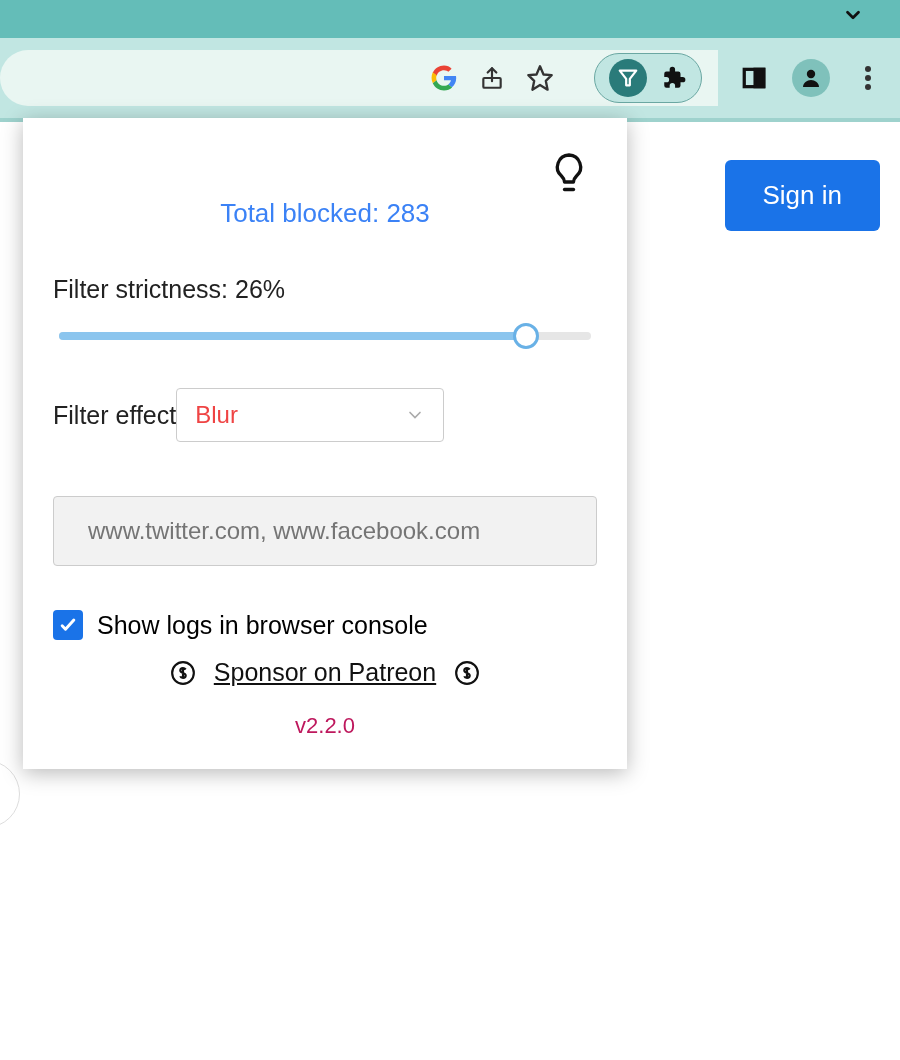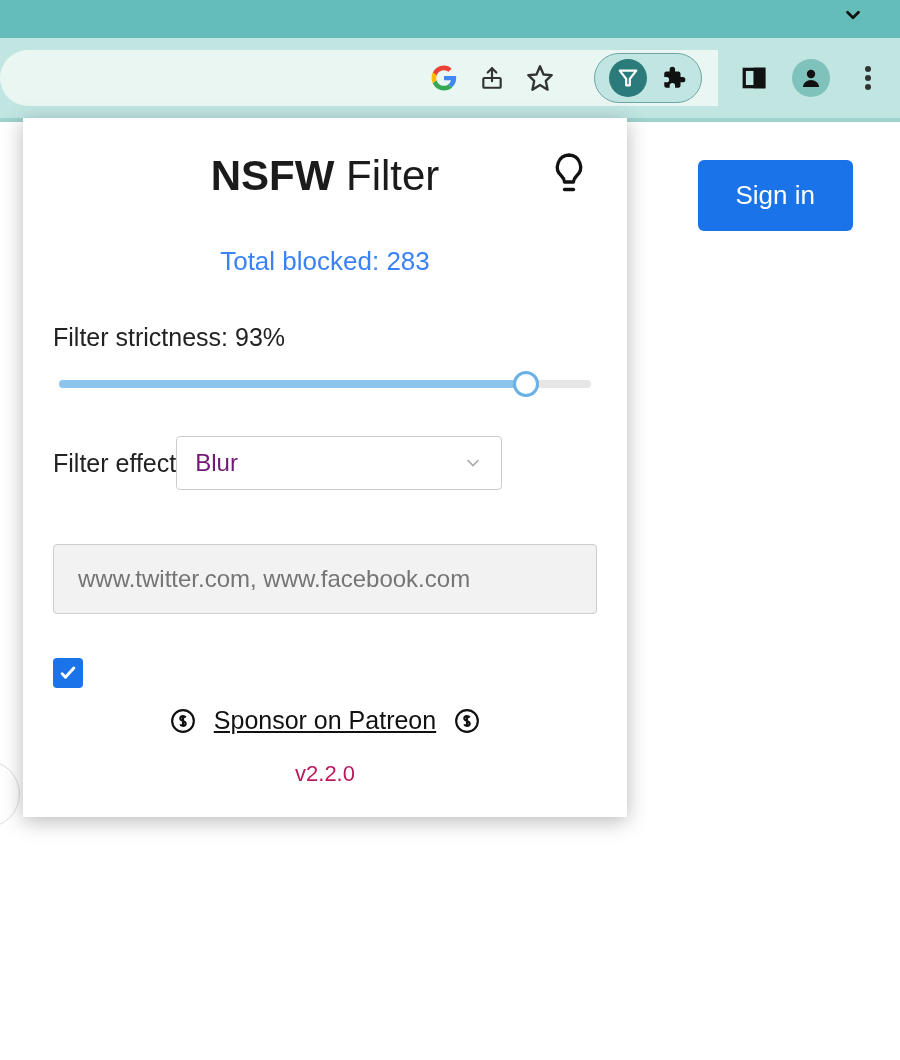--- a/index.html
+++ b/index.html
@@ -84,21 +84,21 @@
     height: 38px;
     border-radius: 50%;
     background: #7fc1bb;
     display: flex;
     align-items: center;
     justify-content: center;
   }
 
   .sign-in-btn {
     position: absolute;
-    right: 47px;
+    right: 20px;
     top: 160px;
     background: #1a73e8;
     color: #fff;
     border: none;
     padding: 20px 38px;
     font-size: 26px;
     border-radius: 6px;
     font-weight: 500;
     cursor: pointer;
   }
@@ -176,37 +176,37 @@
     display: flex;
     align-items: center;
     justify-content: flex-start;
     margin-top: 40px;
   }
   .select-box {
     border: 1px solid #ccc;
     border-radius: 4px;
     padding: 12px 18px;
     font-size: 24px;
-    width: 326px;
+    width: 268px;
     display: flex;
     align-items: center;
     justify-content: space-between;
-    color: #701a75;
+    color: #ef4444;
   }
   .chev {
     color: #999;
     font-size: 18px;
   }
 
   .whitelist-input {
     margin-top: 18px;
     border: 1px solid #ccc;
     border-radius: 4px;
     background: #f2f2f2;
-    padding: 20px 24px;
+    padding: 20px 34px;
     font-size: 24px;
     color: #999;
     width: 100%;
   }
 
   .check-row {
     display: flex;
     align-items: center;
     gap: 14px;
     margin-top: 44px;
@@ -319,38 +319,35 @@
 </div>
 
 <div style="height:4px;background:#9ed2cd;"></div>
 
 <button class="sign-in-btn">Sign in</button>
 
 <div class="bubble-edge"></div>
 
 <div class="popup">
   <div class="popup-header">
-    <div class="popup-title">
-      <b>NSFW</b><span> Filter</span>
-    </div>
     <span class="bulb-icon">
       <svg width="36" height="45" viewBox="0 0 24 30" fill="none" stroke="#111" stroke-width="2.2" stroke-linecap="round" stroke-linejoin="round">
         <path d="M9 25h6"></path>
         <path d="M12 2a8 8 0 0 0-5 14c1 1 2 2 2 4h6c0-2 1-3 2-4a8 8 0 0 0-5-14z"></path>
       </svg>
     </span>
   </div>
 
   <div class="total-blocked">
     <span>Total blocked: </span><span>283</span>
   </div>
 
   <div class="section">
     <div class="label">
-      <span>Filter strictness: </span><span>93%</span>
+      <span>Filter strictness: </span><span>26%</span>
     </div>
     <div class="slider-wrap">
       <div class="slider">
         <div class="slider-track"></div>
         <div class="slider-fill" id="slider-fill" style="width: calc(87% - 6px);"></div>
         <div class="slider-thumb" id="slider-thumb" style="left: 87%;"></div>
       </div>
     </div>
   </div>
 
@@ -370,20 +367,21 @@
   <div style="margin-top:36px;">
     <input class="whitelist-input" placeholder="www.twitter.com, www.facebook.com" style="">
   </div>
 
   <div class="check-row">
     <span class="checkbox">
       <svg width="20" height="20" viewBox="0 0 24 24">
           <path d="M5 13l4 4 10-11" fill="none" stroke="#fff" stroke-width="3.5" stroke-linecap="round" stroke-linejoin="round"></path>
         </svg>
     </span>
+    <span>Show logs in browser console</span>
   </div>
 
 
   <div class="link-row" style="margin-top:18px;">
     <span>
       <svg width="26" height="26" viewBox="0 0 24 24" fill="none" stroke="#111" stroke-width="2">
         <circle cx="12" cy="12" r="10"></circle>
           <path d="M12 7v10M9.5 15s.5 1.5 2.5 1.5 2.5-1.2 2.5-2.2-1-1.8-2.5-2.3-2.5-1-2.5-2.2S10.5 7.5 12 7.5s2.5 1.3 2.5 1.3"></path>
       </svg>
     </span>

